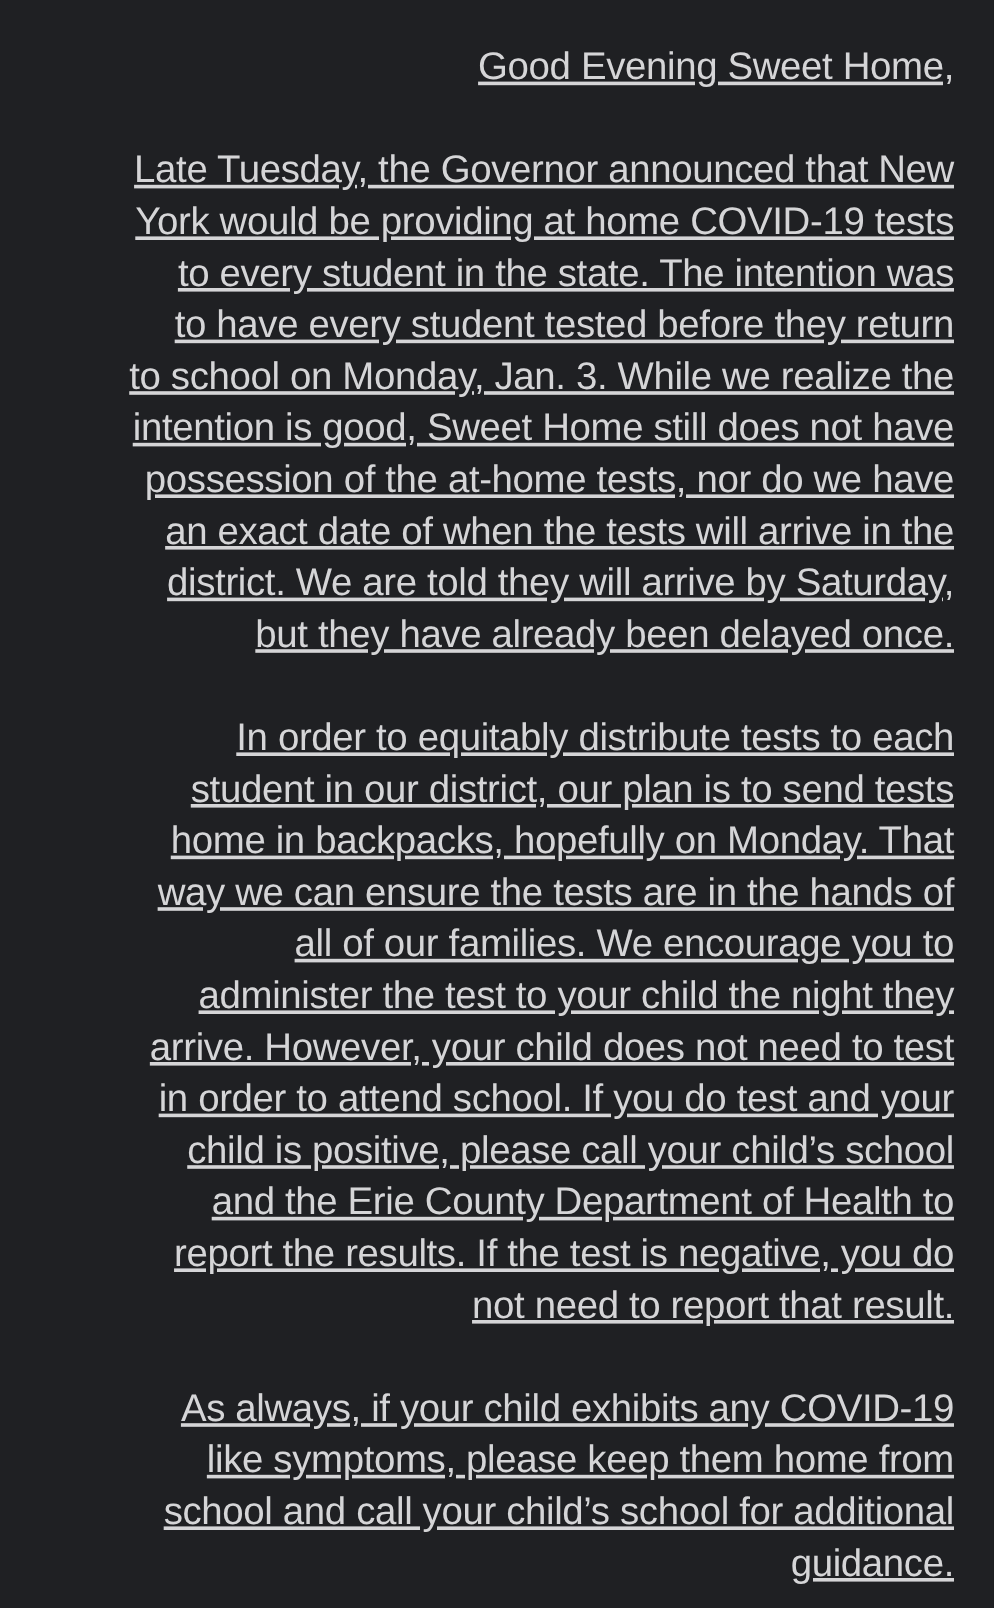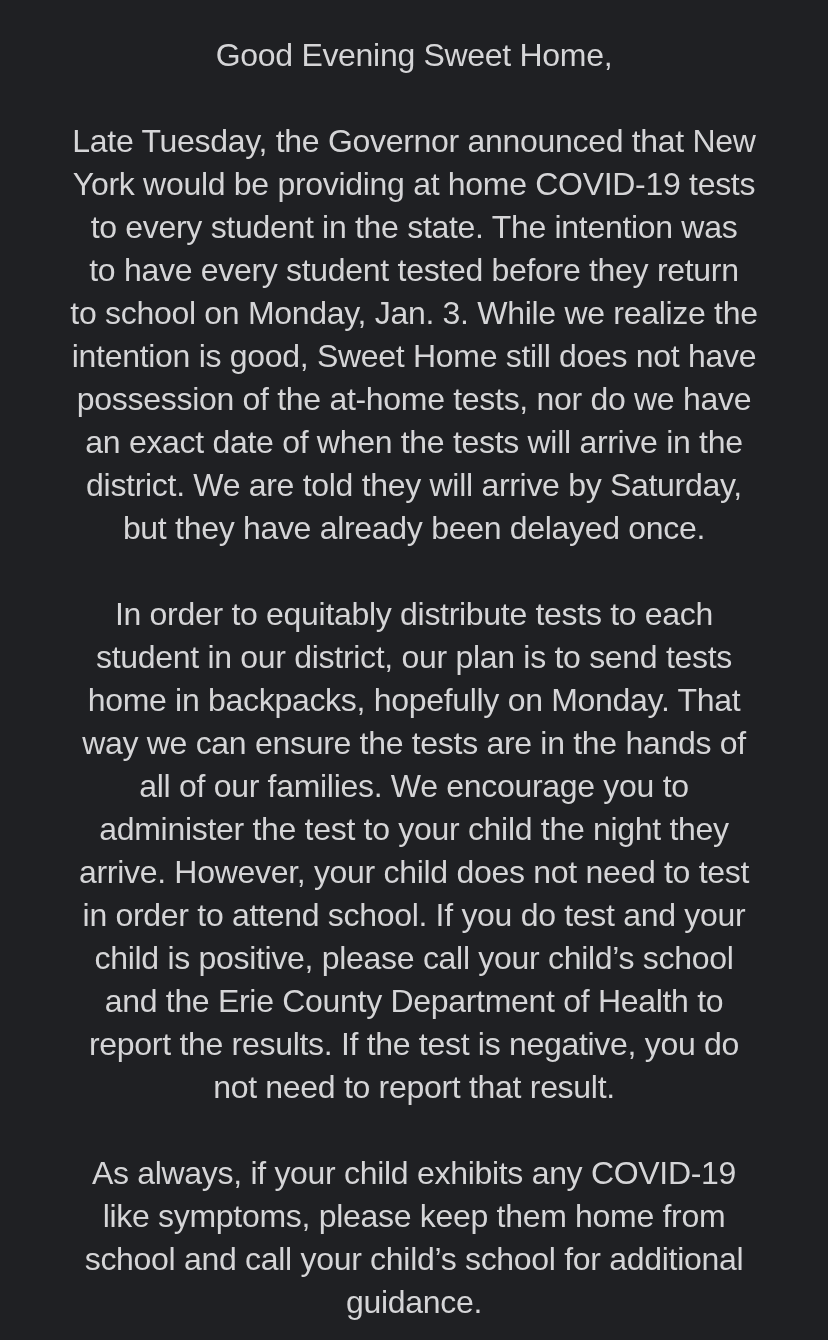--- a/index.html
+++ b/index.html
@@ -19,21 +19,22 @@
     padding: 34px 33px 0 33px;
     color: #D5D5D7;
   }
   .message-body p {
     margin: 0 0 43px 0;
     font-size: 32px;
     line-height: 43px;
     letter-spacing: -0.3px;
     font-weight: 400;
     white-space: pre-line;
-    text-align: center;
+    text-align: right;
+    text-decoration: underline;
   }
   .message-body p:last-child {
     margin-bottom: 4px;
   }
 </style>
 </head>
 <body>
 
 <div class="screen">
   <div class="message-body">

